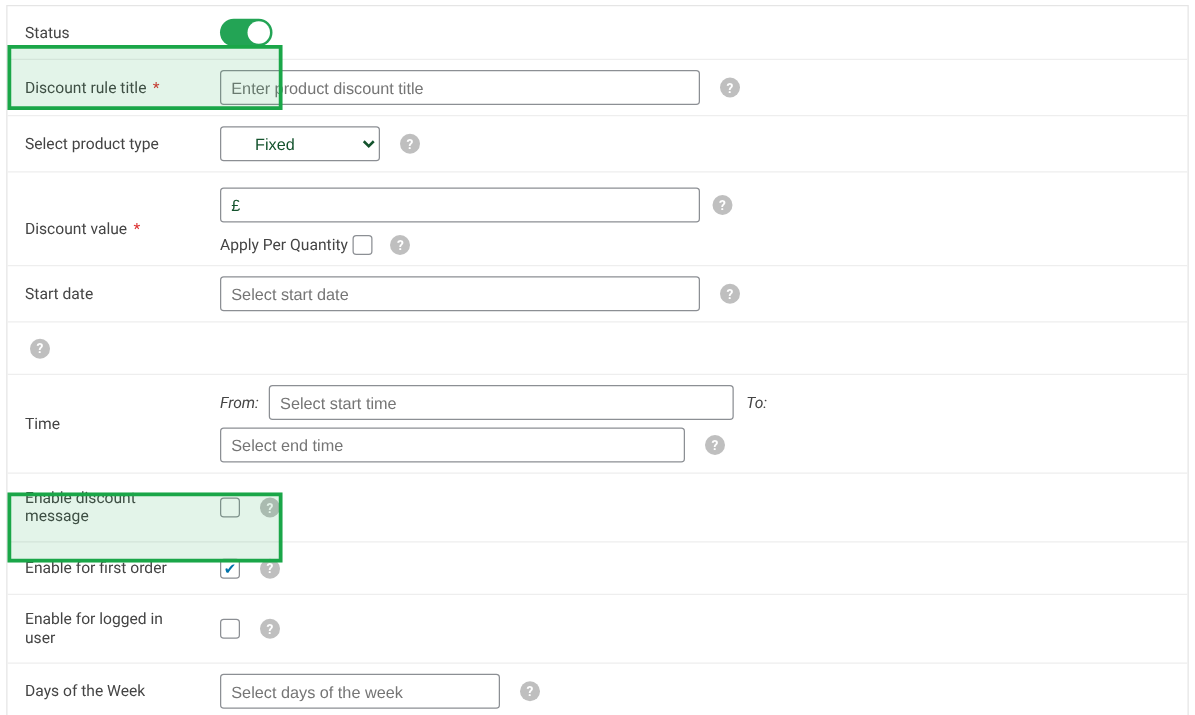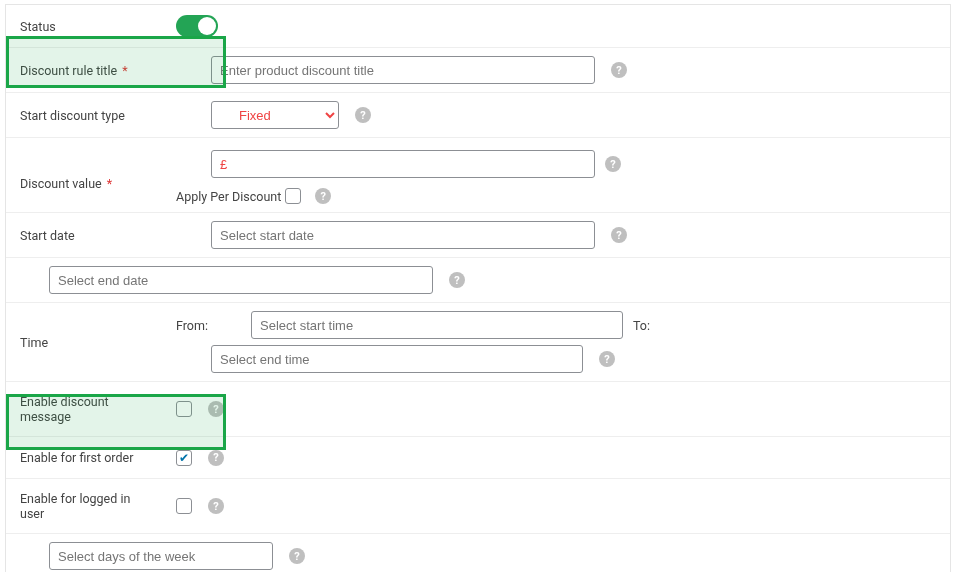--- a/index.html
+++ b/index.html
@@ -45,23 +45,22 @@
     align-items: center;
     flex-wrap: wrap;
     gap: 6px;
   }
   input[type="text"], select {
     height: 28px;
     border: 1px solid #8c8f94;
     border-radius: 3px;
     padding: 2px 8px;
     font-size: 13px;
-    color: #ef4444;
-    background: #fff;
-    margin-left: 35px;
+    color: #14532d;
+    background: #fff;
   }
   select { min-width: 128px; padding-right:22px; }
   .w-med { width: 384px; }
   .w-sel { width: 128px; padding-left: 23px; }
   .w-days { width: 224px; }
   .w-time { width: 372px; }
   .help {
     display: inline-flex;
     width: 16px; height: 16px;
     border-radius: 50%;
@@ -100,21 +99,21 @@
     align-items:center;
     justify-content:center;
     color:#0073aa;
     font-size:12px;
   }
   .cb.checked::before { content:"✔"; font-size:12px; line-height:1; }
   
   .hl { position:absolute; border:3px solid #1aa648; background:rgba(26,166,72,0.12); pointer-events:none; z-index:5;}
   .page { position:relative; width:956px; }
   .subline { font-size:12.5px; color:#444; display:flex; align-items:center; gap:4px; padding-top:4px;}
-  .time-lbl { font-size:12.5px; color:#444; margin-right:2px; }
+  .time-lbl { font-size:12.5px; color:#444; margin-right:2px;font-style:italic; }
 </style>
 </head>
 <body>
 
 <div class="page">
 
   <div class="hl" style="left:6px; top:32px; width:220px; height:52px;"></div>
   <div class="hl" style="left:6px; top:390px; width:220px; height:56px;"></div>
 
   <div class="wrap">
@@ -131,58 +130,57 @@
         <span>Discount rule title</span>
         <span class="req">*</span>
       </div>
       <div class="fieldcell">
         <input type="text" class="w-med" placeholder="Enter product discount title" style="">
         <span class="help">?</span>
       </div>
     </div>
 
     <div class="row">
-      <div class="labelcell">Start discount type</div>
+      <div class="labelcell">Select product type</div>
       <div class="fieldcell">
         <select class="w-sel">
           <option>Fixed</option>
         </select>
         <span class="help">?</span>
       </div>
     </div>
 
     <div class="row" style="align-items:center; padding-top:4px;">
       <div class="labelcell" style="padding-top:24px;">
         <span>Discount value</span>
         <span class="req">*</span>
       </div>
       <div class="fieldcell" style="flex-direction:column; align-items:flex-start; gap:6px;">
         <div style="display:flex; align-items:center;">
           <input type="text" class="w-med" value="£" style="">
           <span class="help">?</span>
         </div>
         <div class="subline">
-          <span>Apply Per Discount</span>
+          <span>Apply Per Quantity</span>
           <span class="cb"></span>
           <span class="help" style="margin-left:10px;">?</span>
         </div>
       </div>
     </div>
 
     <div class="row">
       <div class="labelcell">Start date</div>
       <div class="fieldcell">
         <input type="text" class="w-med" placeholder="Select start date" style="">
         <span class="help">?</span>
       </div>
     </div>
 
     <div class="row">
       <div class="fieldcell">
-        <input type="text" class="w-med" placeholder="Select end date" style="">
         <span class="help">?</span>
       </div>
     </div>
 
     <div class="row">
       <div class="labelcell">Time</div>
       <div class="fieldcell">
         <span class="time-lbl">From:</span>
         <input type="text" class="w-time" placeholder="Select start time" style="">
         <span class="time-lbl" style="margin-left:4px;">To:</span>
@@ -209,20 +207,21 @@
 
     <div class="row">
       <div class="labelcell">Enable for logged in user</div>
       <div class="fieldcell">
         <span class="cb"></span>
         <span class="help">?</span>
       </div>
     </div>
 
     <div class="row">
+      <div class="labelcell">Days of the Week</div>
       <div class="fieldcell">
         <input type="text" class="w-days" placeholder="Select days of the week" style="">
         <span class="help">?</span>
       </div>
     </div>
 
   </div>
 </div>
 
 </body></html>

